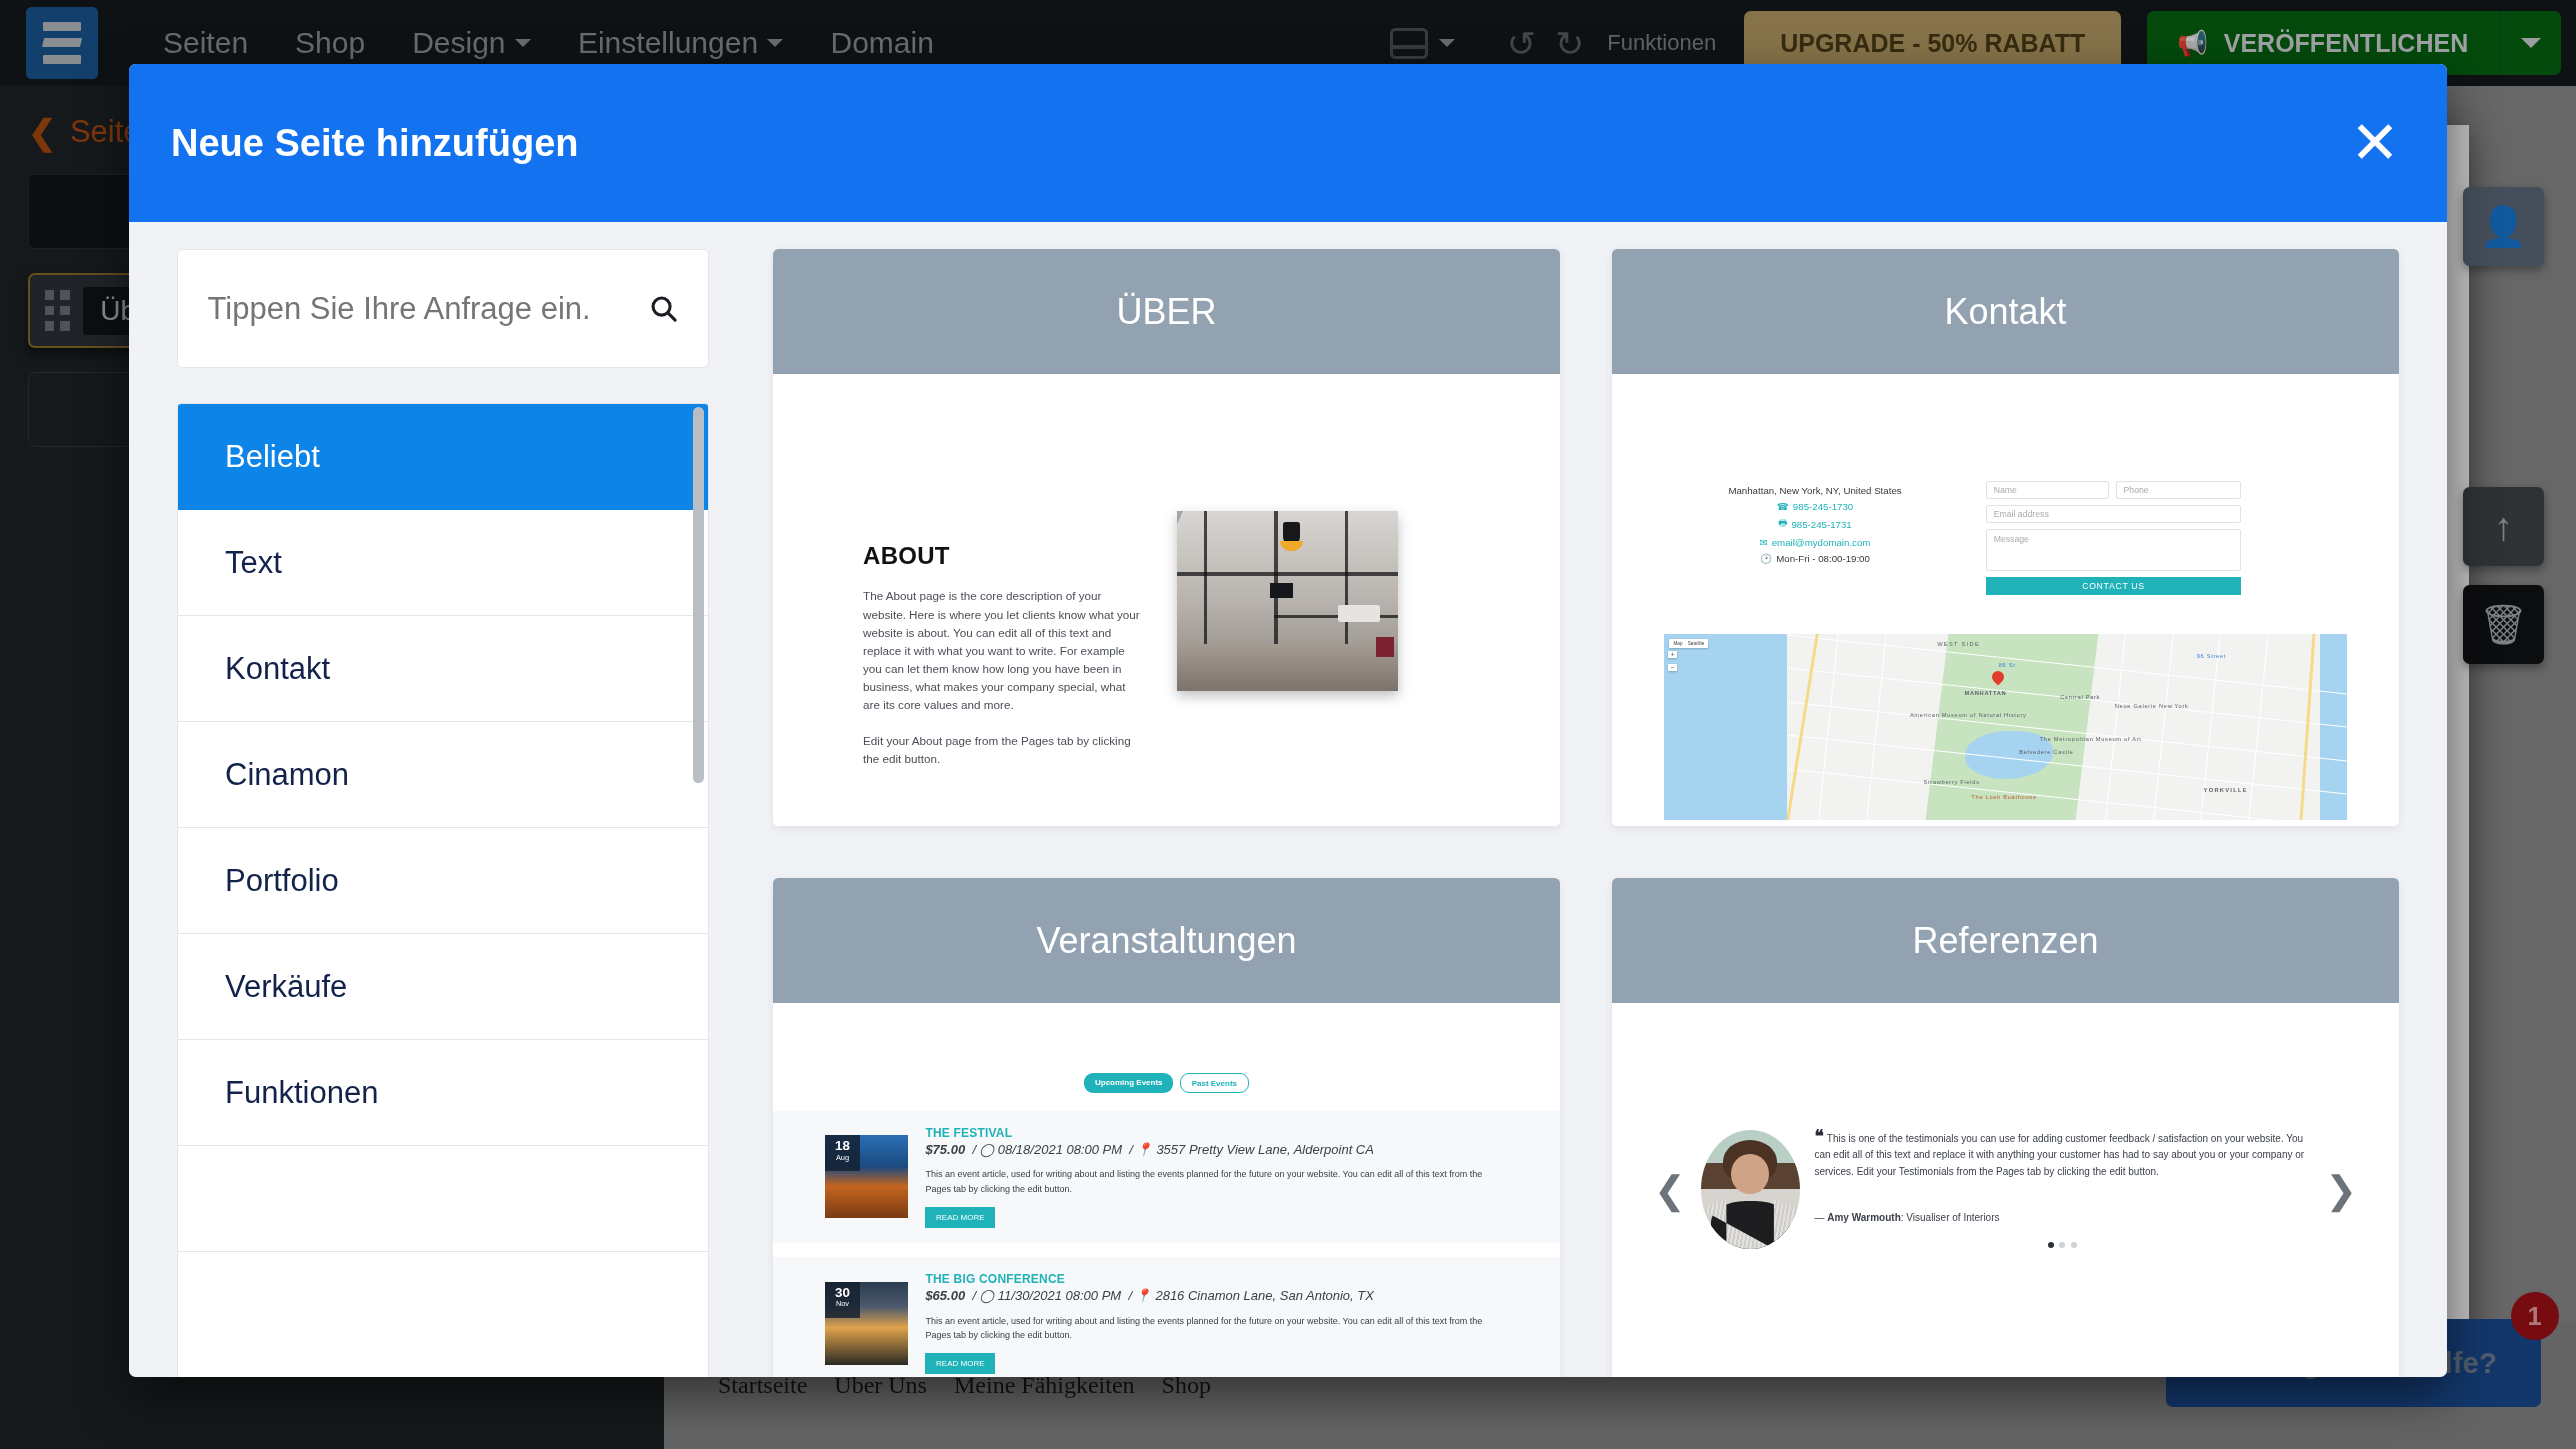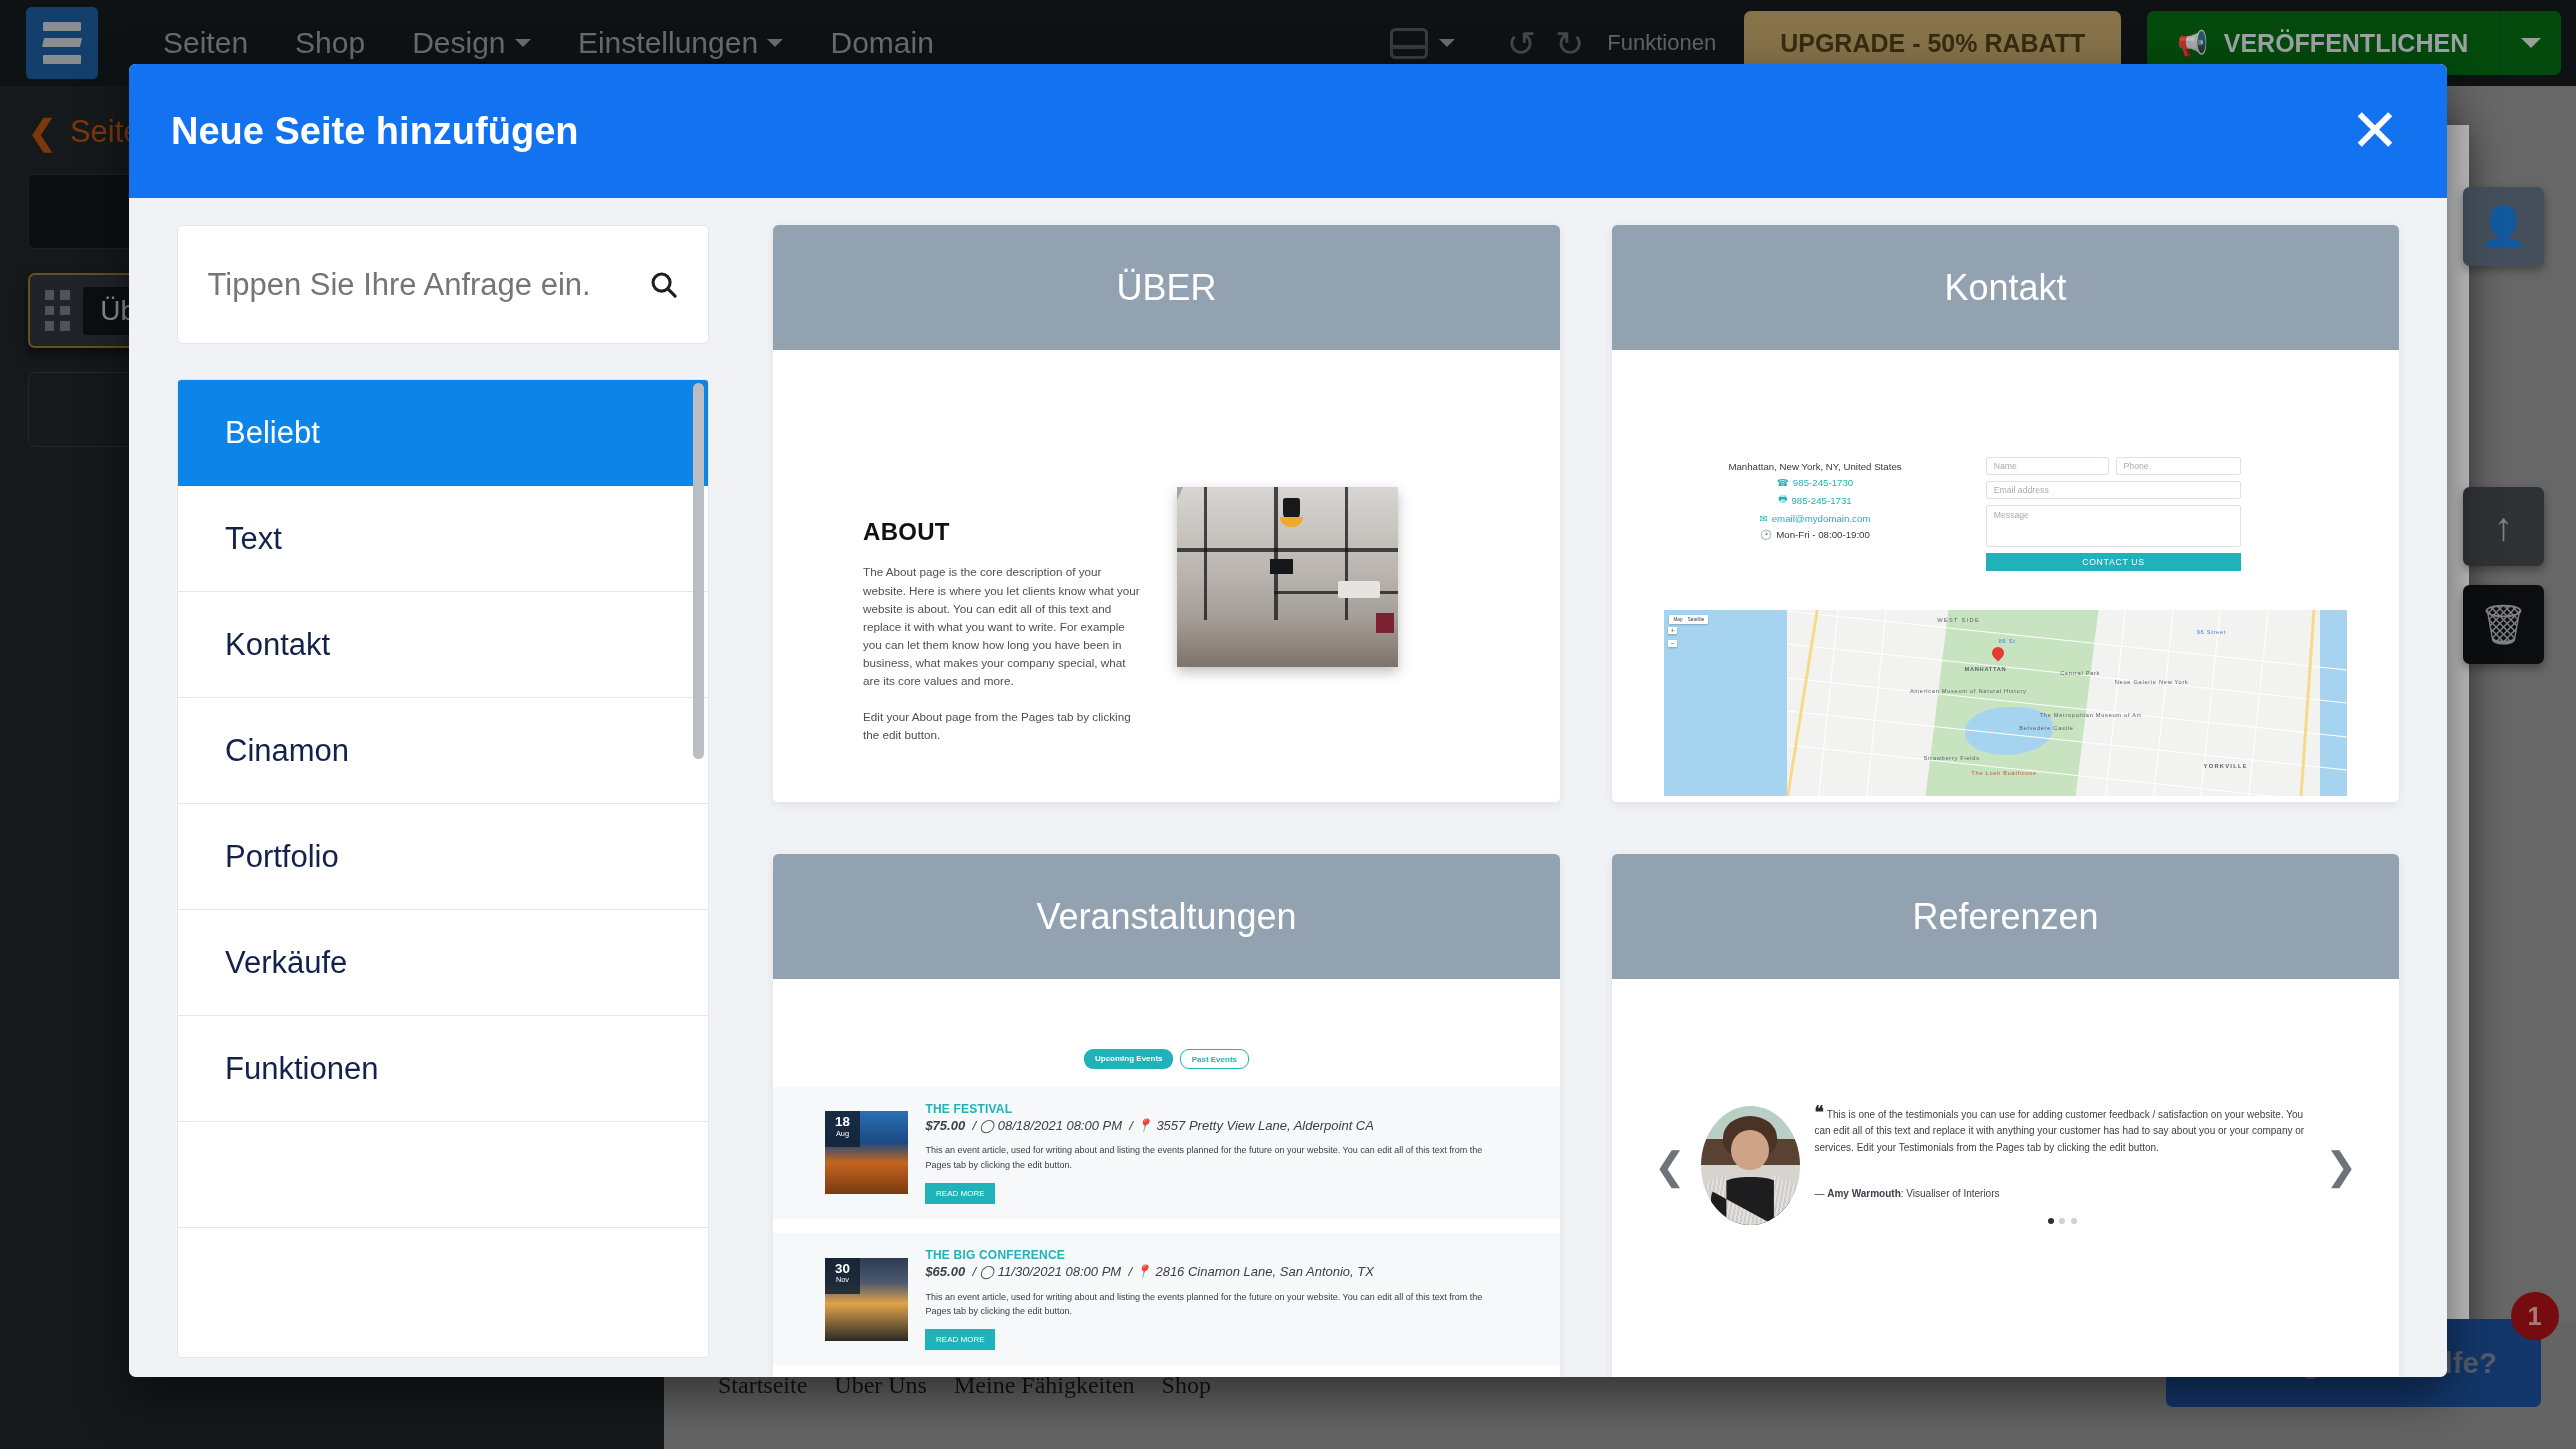--- a/index.html
+++ b/index.html
@@ -132,21 +132,21 @@
 
   
   #modal-overlay { position: absolute; inset: 0; background: rgba(0,0,0,0.25); }
   #modal {
     position: absolute; left: 129px; top: 64px; width: 2318px; height: 1313px;
     background: #f0f2f5; border-radius: 6.7px; overflow: hidden;
     box-shadow: 0 17.4px 47px rgba(0,0,0,.5);
     display: flex; flex-direction: column;
   }
   #modal-header {
-    height: 134px; background: #1272f0; flex: 0 0 auto;
+    height: 158px; background: #1272f0; flex: 0 0 auto;
     display: flex; align-items: center; justify-content: space-between;
     padding: 0 42px 0 42px;
   }
   #modal-title { color: #ffffff; font-size: 38px; font-weight: bold; }
   #modal-close {
     color: #ffffff; font-size: 59px; line-height: 1; font-weight: 300;
     width: 60px; text-align: center;
   }
   #modal-body { flex: 1 1 auto; display: flex; overflow: hidden; padding: 0; }
 

